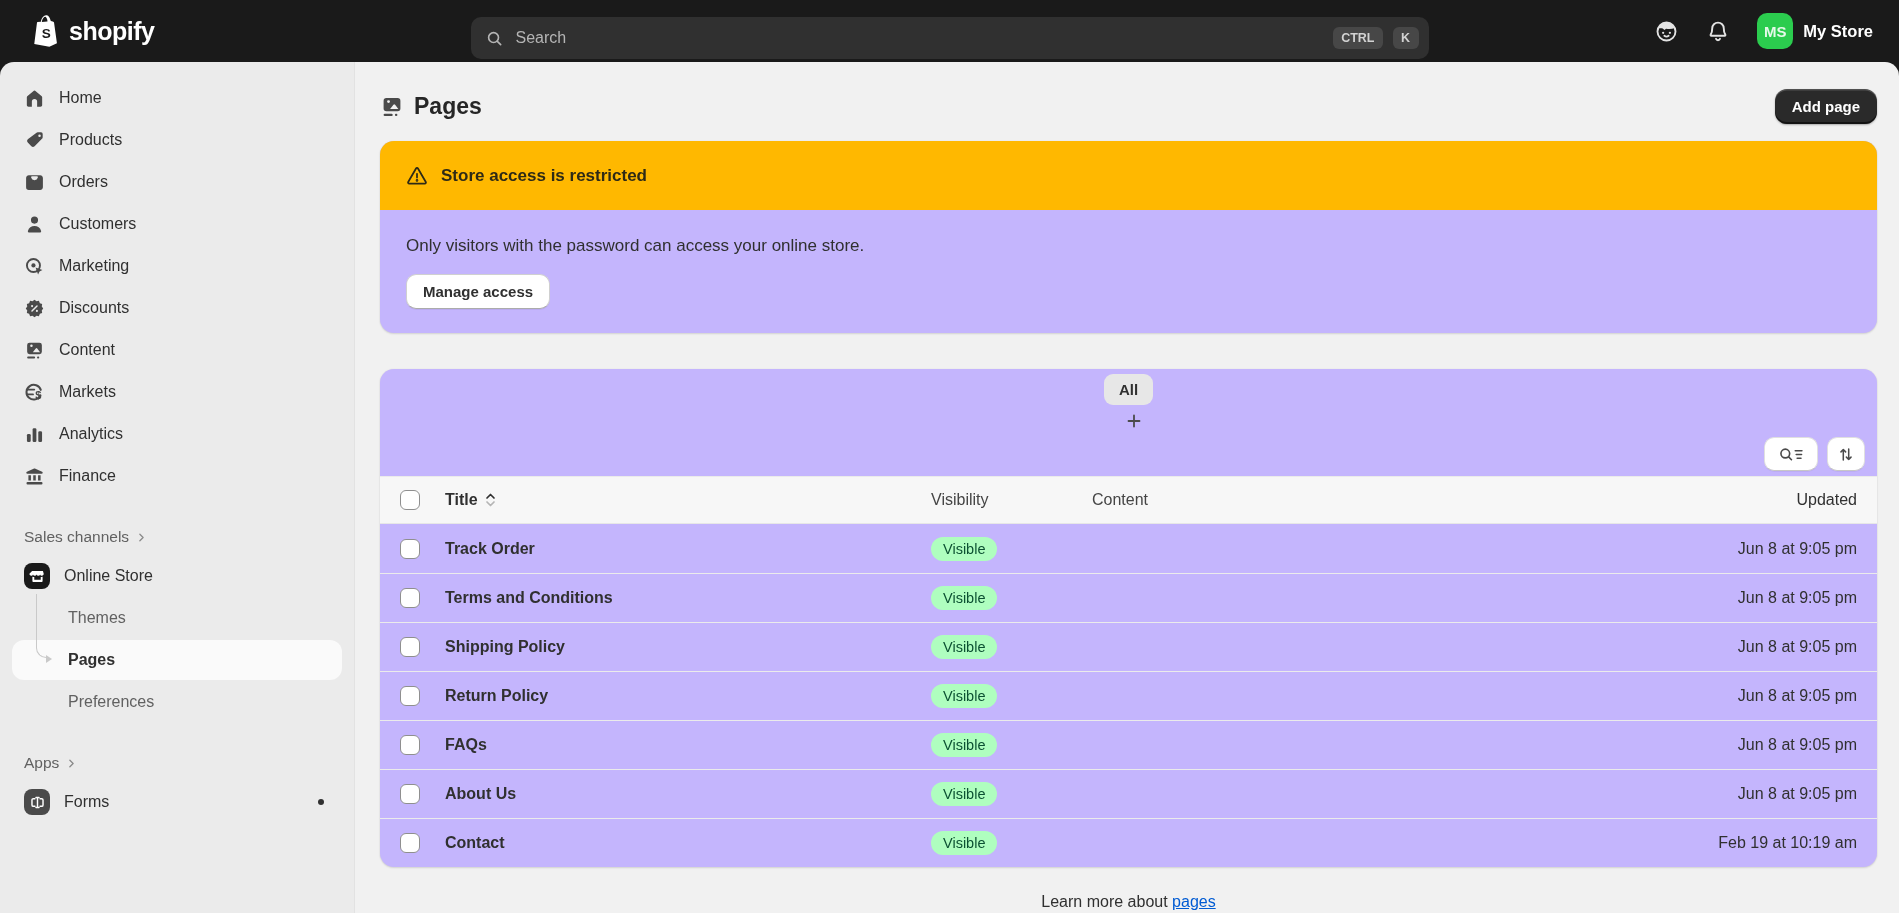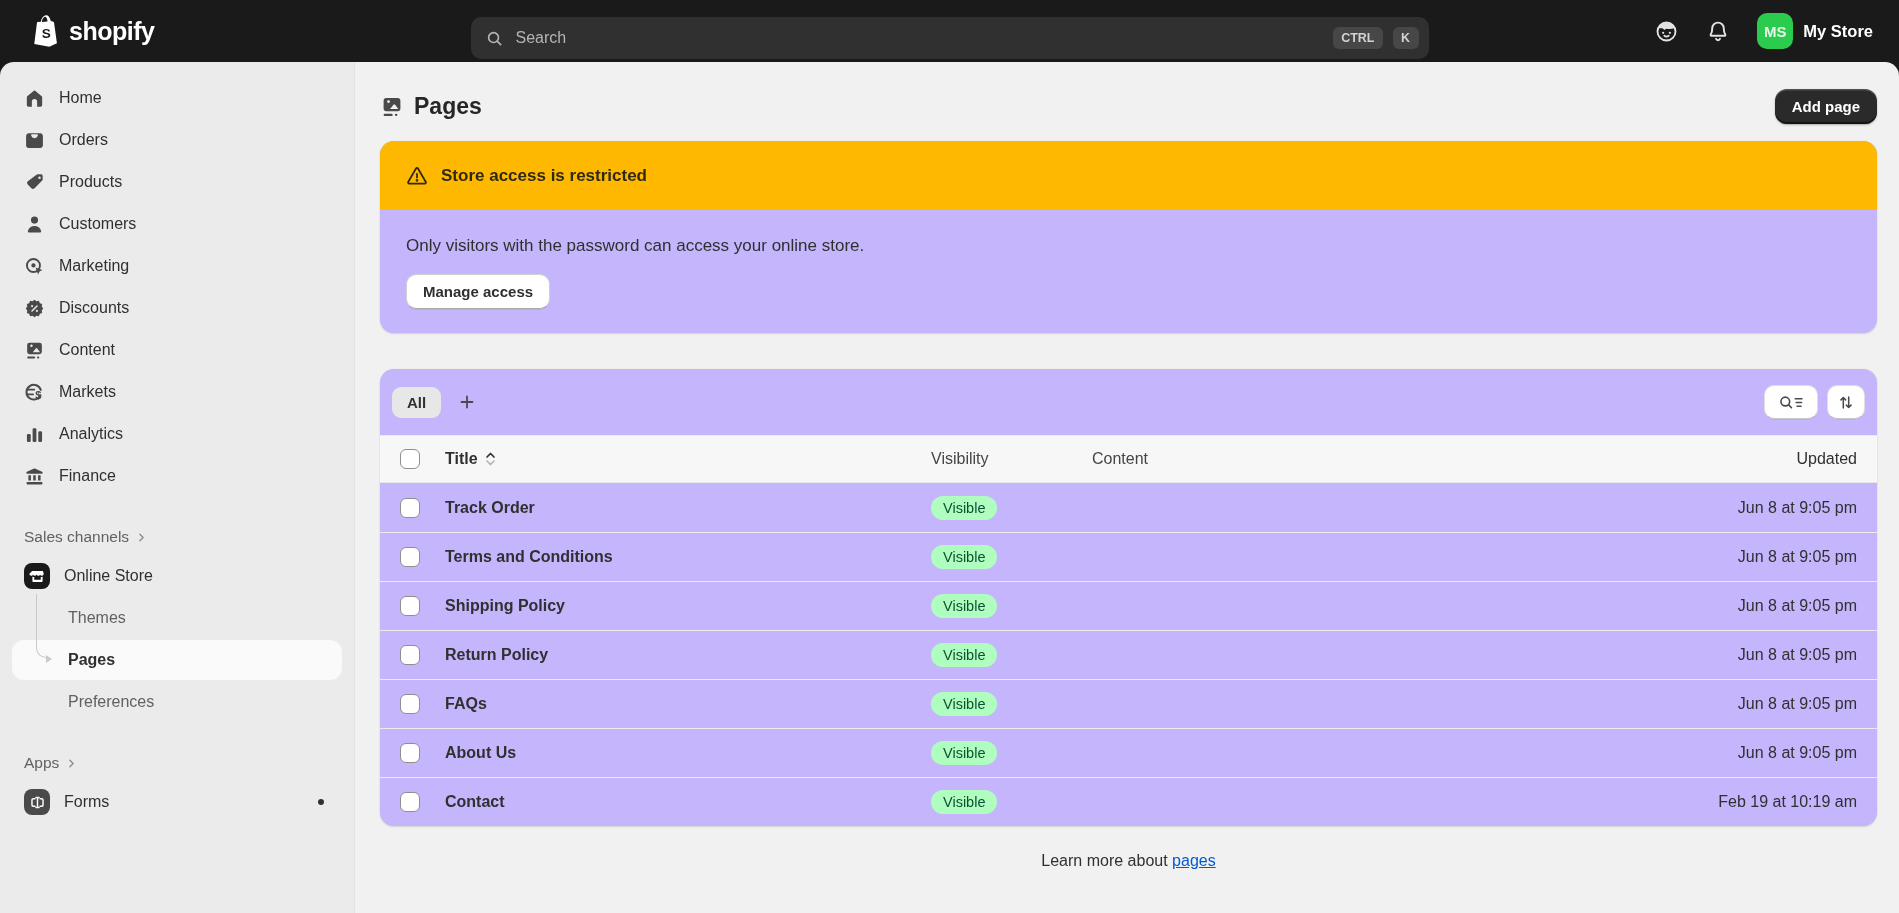--- a/index.html
+++ b/index.html
@@ -120,21 +120,21 @@
   .banner-title { font-size: 17px; font-weight: 650; }
   .banner-body { padding: 22px 26px 24px 26px; }
   .banner-text { font-size: 17px; color: #303030; margin: 4px 0 18px 0; }
   .btn-secondary {
     background: #fff; color: #303030; font-size: 15px; font-weight: 600; font-family: inherit;
     border: 1px solid #d0d0d0; border-bottom-color: #ababab; border-radius: 10px;
     padding: 8px 16px; cursor: pointer; box-shadow: 0 1px 0 rgba(0,0,0,0.05);
   }
 
   
-  .tabs-row { display: flex; align-items: center; padding: 16px 12px; border-bottom: 1px solid #ebebeb; }
+  .tabs-row { display: flex; align-items: center; padding: 5px 12px; border-bottom: 1px solid #ebebeb; flex-direction: column; }
   .tab-pill {
     background: #e7e7e7; color: #303030; font-size: 15px; font-weight: 600;
     border-radius: 9px; padding: 7px 15px; cursor: pointer;
   }
   .tab-add { margin-left: 10px; width: 32px; height: 32px; border-radius: 9px; display: flex; align-items: center; justify-content: center; cursor: pointer; }
   .tabs-actions { margin-left: auto; display: flex; gap: 9px; }
   .action-btn {
     background: #fff; border: 1px solid #e0e0e0; border-bottom-color: #c7c7c7; border-radius: 10px;
     height: 34px; display: flex; align-items: center; justify-content: center; padding: 0 9px;
     cursor: pointer; box-shadow: 0 1px 0 rgba(0,0,0,0.04); color: #4a4a4a;
@@ -218,32 +218,32 @@
       <span class="nicon">
           <svg viewBox="0 0 20 20" fill="currentColor">
             <path d="M9.4 2.7a1 1 0 0 1 1.2 0l6.3 5.2c.3.2.4.5.4.8v7.5c0 .9-.7 1.6-1.6 1.6h-3.2v-4.9a2.5 2.5 0 0 0-5 0v4.9H4.3c-.9 0-1.6-.7-1.6-1.6V8.7c0-.3.1-.6.4-.8Z"></path>
           </svg>
         </span>
       <span>Home</span>
     </div>
     <div class="nav-item">
       <span class="nicon">
           <svg viewBox="0 0 20 20" fill="currentColor">
+            <path fill-rule="evenodd" d="M11.6 2.9c.4-.4 1-.7 1.6-.7h3a1.6 1.6 0 0 1 1.6 1.6v3c0 .6-.3 1.2-.7 1.6l-7 7a2.2 2.2 0 0 1-3.1 0l-3.4-3.4a2.2 2.2 0 0 1 0-3.1Zm3.2 3.7a1.2 1.2 0 1 0 0-2.4 1.2 1.2 0 0 0 0 2.4Z"></path>
+          </svg>
+        </span>
+      <span>Products</span>
+    </div>
+    <div class="nav-item">
+      <span class="nicon">
+          <svg viewBox="0 0 20 20" fill="currentColor">
             <path fill-rule="evenodd" d="M4.6 3h10.8C16.8 3 18 4.2 18 5.6v9c0 1.4-1.2 2.6-2.6 2.6H4.6A2.6 2.6 0 0 1 2 14.6v-9C2 4.2 3.2 3 4.6 3Zm8.6 2.3a3.3 3.3 0 0 1-6.4 0c-.2-.6.3-1.2.9-1.2h4.6c.6 0 1.1.6.9 1.2Z"></path>
           </svg>
         </span>
       <span>Orders</span>
-    </div>
-    <div class="nav-item">
-      <span class="nicon">
-          <svg viewBox="0 0 20 20" fill="currentColor">
-            <path fill-rule="evenodd" d="M11.6 2.9c.4-.4 1-.7 1.6-.7h3a1.6 1.6 0 0 1 1.6 1.6v3c0 .6-.3 1.2-.7 1.6l-7 7a2.2 2.2 0 0 1-3.1 0l-3.4-3.4a2.2 2.2 0 0 1 0-3.1Zm3.2 3.7a1.2 1.2 0 1 0 0-2.4 1.2 1.2 0 0 0 0 2.4Z"></path>
-          </svg>
-        </span>
-      <span>Products</span>
     </div>
     <div class="nav-item">
       <span class="nicon">
           <svg viewBox="0 0 20 20" fill="currentColor">
             <path d="M10 9.2a3.4 3.4 0 1 0 0-6.8 3.4 3.4 0 0 0 0 6.8Z"></path>
             <path d="M3.7 16.1c.8-2.9 3.3-4.6 6.3-4.6s5.5 1.7 6.3 4.6c.2.8-.4 1.5-1.2 1.5H4.9c-.8 0-1.4-.7-1.2-1.5Z"></path>
           </svg>
         </span>
       <span>Customers</span>
     </div>

